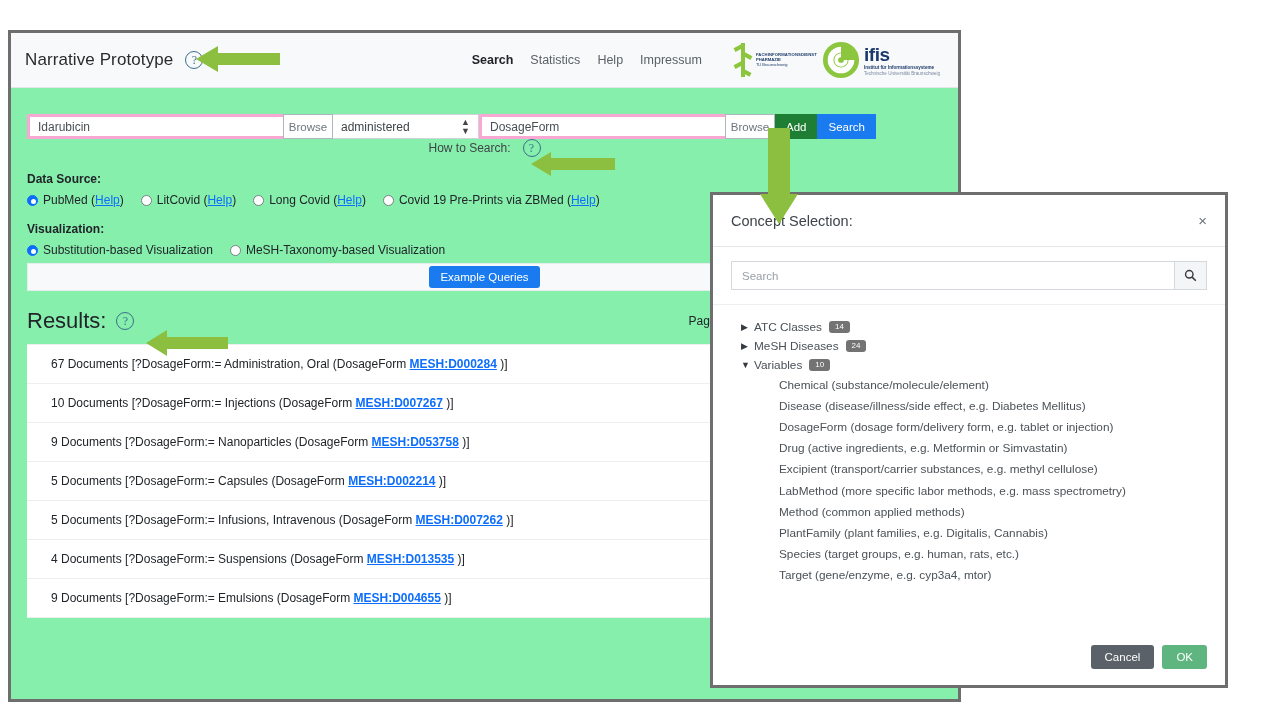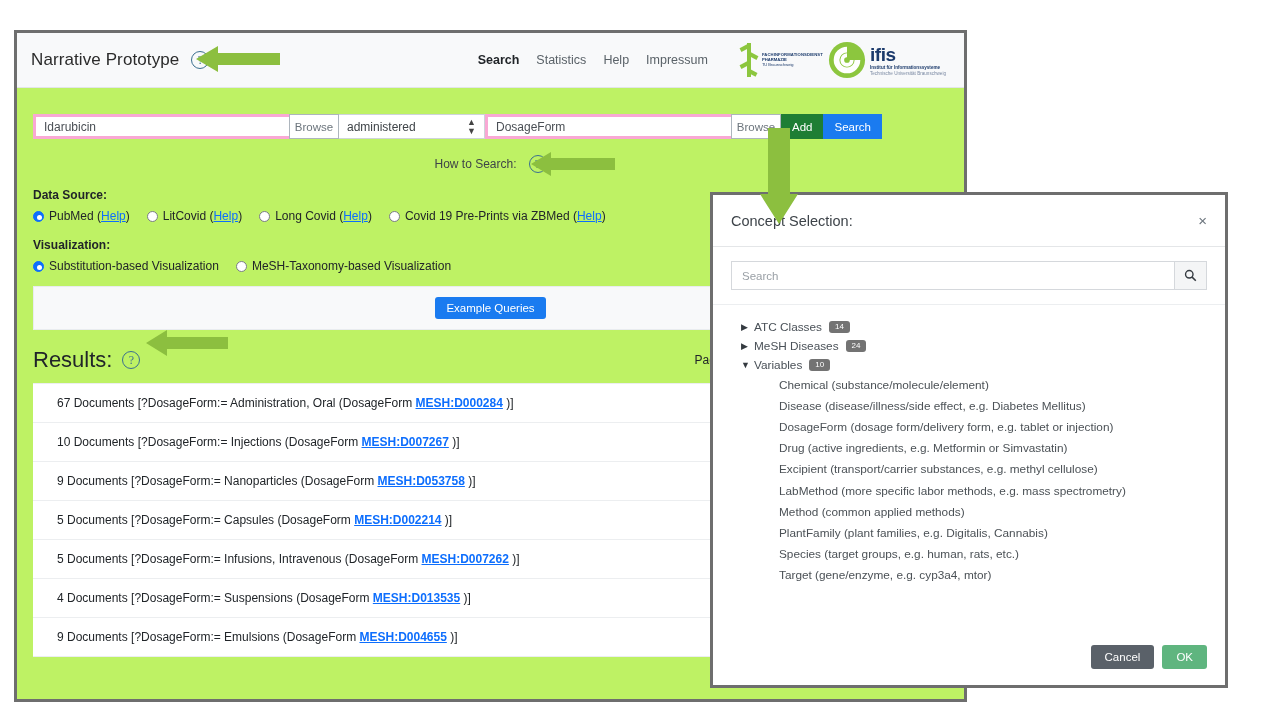--- a/index.html
+++ b/index.html
@@ -7,23 +7,23 @@
     margin: 0; padding: 0;
     width: 1280px; height: 720px;
     background: #ffffff;
     font-family: "Liberation Sans", sans-serif;
     overflow: hidden;
   }
   #root { position: relative; width: 1280px; height: 720px; background:#fff; }
 
   
   #app-window {
-    position: absolute; left: 14px; top: 30px;
+    position: absolute; left: 8px; top: 30px;
     width: 953px; height: 672px;
-    background: #bef264;
+    background: #86efac;
     border: 3px solid #6e6e6e;
     overflow: hidden;
   }
   #app-header {
     height: 55px; background: #f8f9fa;
     border-bottom: 1px solid #e3e5e8;
     display: flex; align-items: center; padding: 0 14px;
     position: relative;
   }
   #brand-title { font-size: 17px; color: #2b2b2b; font-weight: 400; letter-spacing: .1px; }
@@ -72,39 +72,39 @@
     width:146px; border:1px solid #ced4da; border-left:none; background:#fff;
     font-size:12px; color:#3f4448; padding:8px 8px; display:flex; align-items:center;
     justify-content:space-between; cursor:pointer;
   }
   #predicate-select .spin { font-size:9px; color:#444; line-height:.9; text-align:center; }
   .action-btn { border:none; color:#fff; font-size:11.5px; padding:0 11px;
     display:flex; align-items:center; justify-content:center; cursor:pointer; }
   #add-btn { background:#1e7e34; }
   #search-btn { background:#1a7bf0; }
 
-  #how-to-row { display:flex; justify-content:center; align-items:center; margin-top:16px; }
+  #how-to-row { display:flex; justify-content:center; align-items:center; margin-top:0; }
   #how-to-label { font-size:12px; color:#3f4448; }
 
   .section-title { font-size:12px; font-weight:bold; color:#212529; margin-top:15px; }
   .radio-row { display:flex; align-items:center; gap:17px; margin-top:7px; }
   .radio-opt { display:flex; align-items:center; font-size:12px; color:#212529; cursor:pointer; }
   .radio-mark {
     width:11px; height:11px; border-radius:50%; border:1px solid #7a7f85;
     margin-right:5px; position:relative; background:#fff; flex:none;
   }
   .radio-opt.checked .radio-mark { border-color:#0d6efd; background:#0d6efd; }
   .radio-opt.checked .radio-mark::after {
     content:""; position:absolute; left:3px; top:3px; width:5px; height:5px;
     border-radius:50%; background:#fff;
   }
   .help-link { color:#0d6efd; text-decoration:underline; }
 
   #example-bar {
-    margin-top:13px; height:44px; background:#f8f9fa; border:1px solid #e9ecef;
+    margin-top:6px; height:28px; background:#f8f9fa; border:1px solid #e9ecef;
     display:flex; align-items:center; justify-content:center;
   }
   #example-btn {
     background:#1a7bf0; color:#fff; font-size:11.5px; border:none;
     padding:5px 11px; border-radius:3px; cursor:pointer;
   }
 
   #results-head { display:flex; align-items:center; margin-top:17px; }
   #results-title { font-size:22px; color:#212529; font-weight:400; }
   #results-controls { margin-left:auto; display:flex; align-items:center; gap:12px; }

